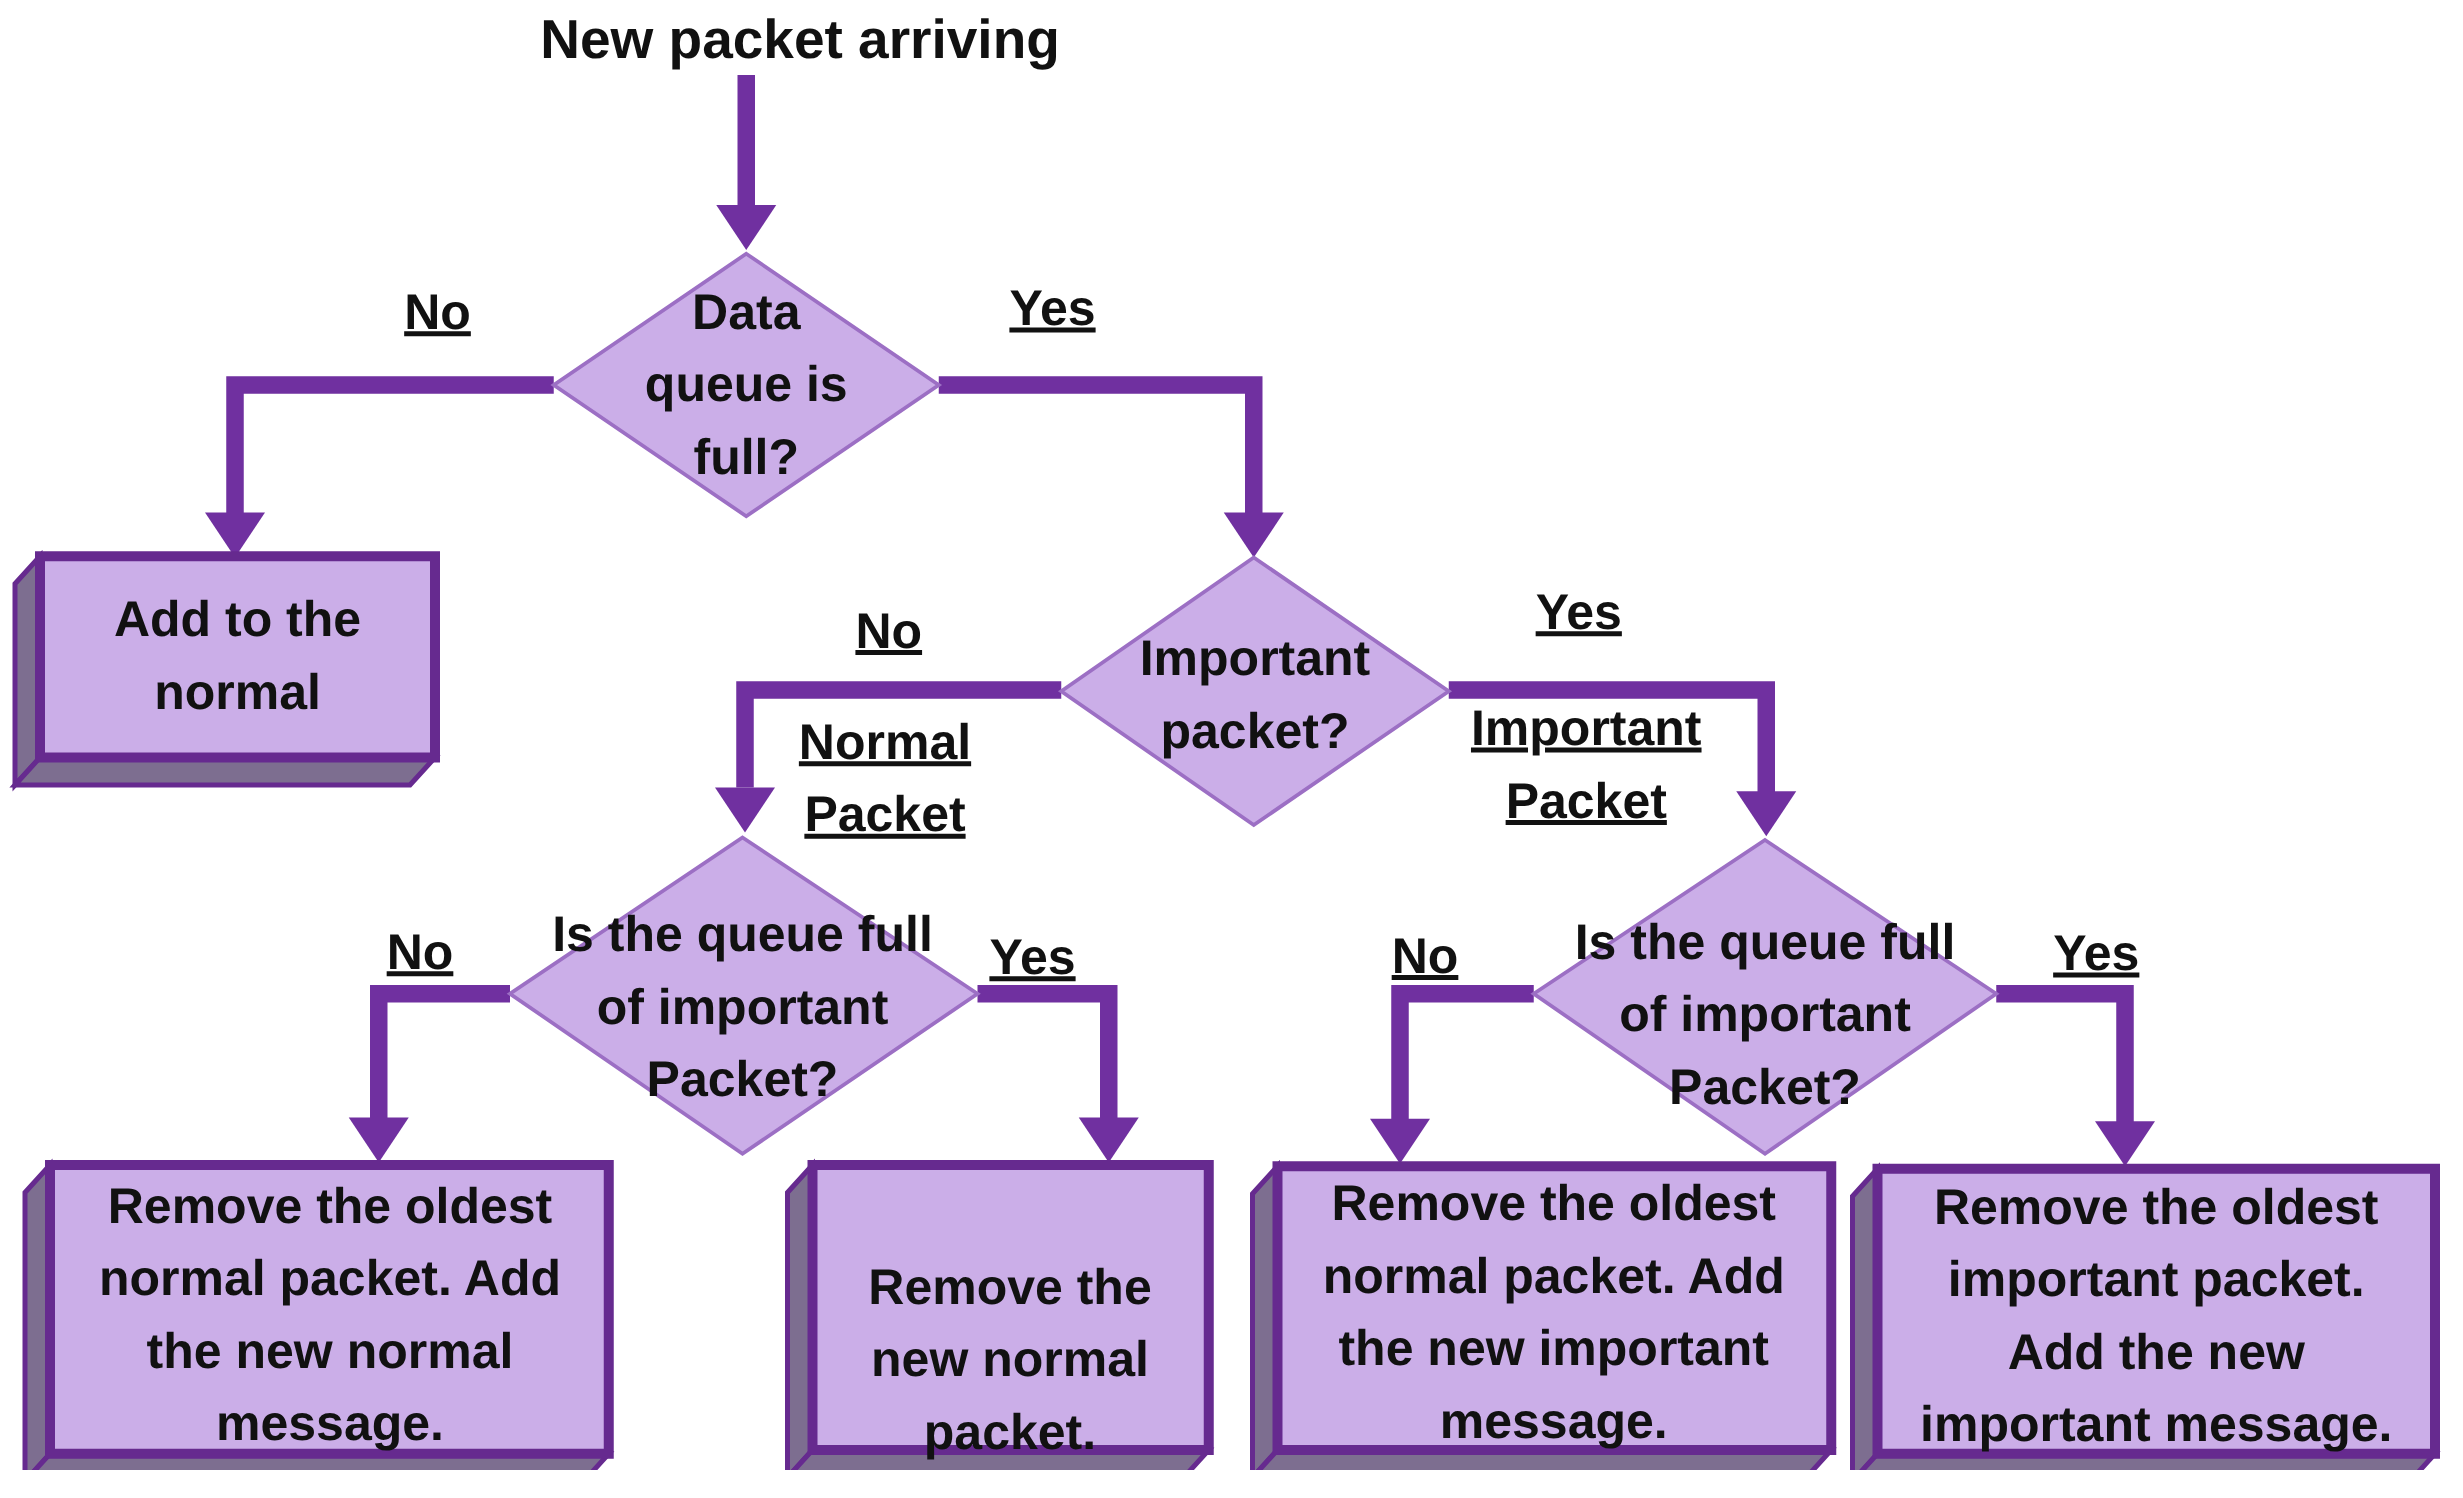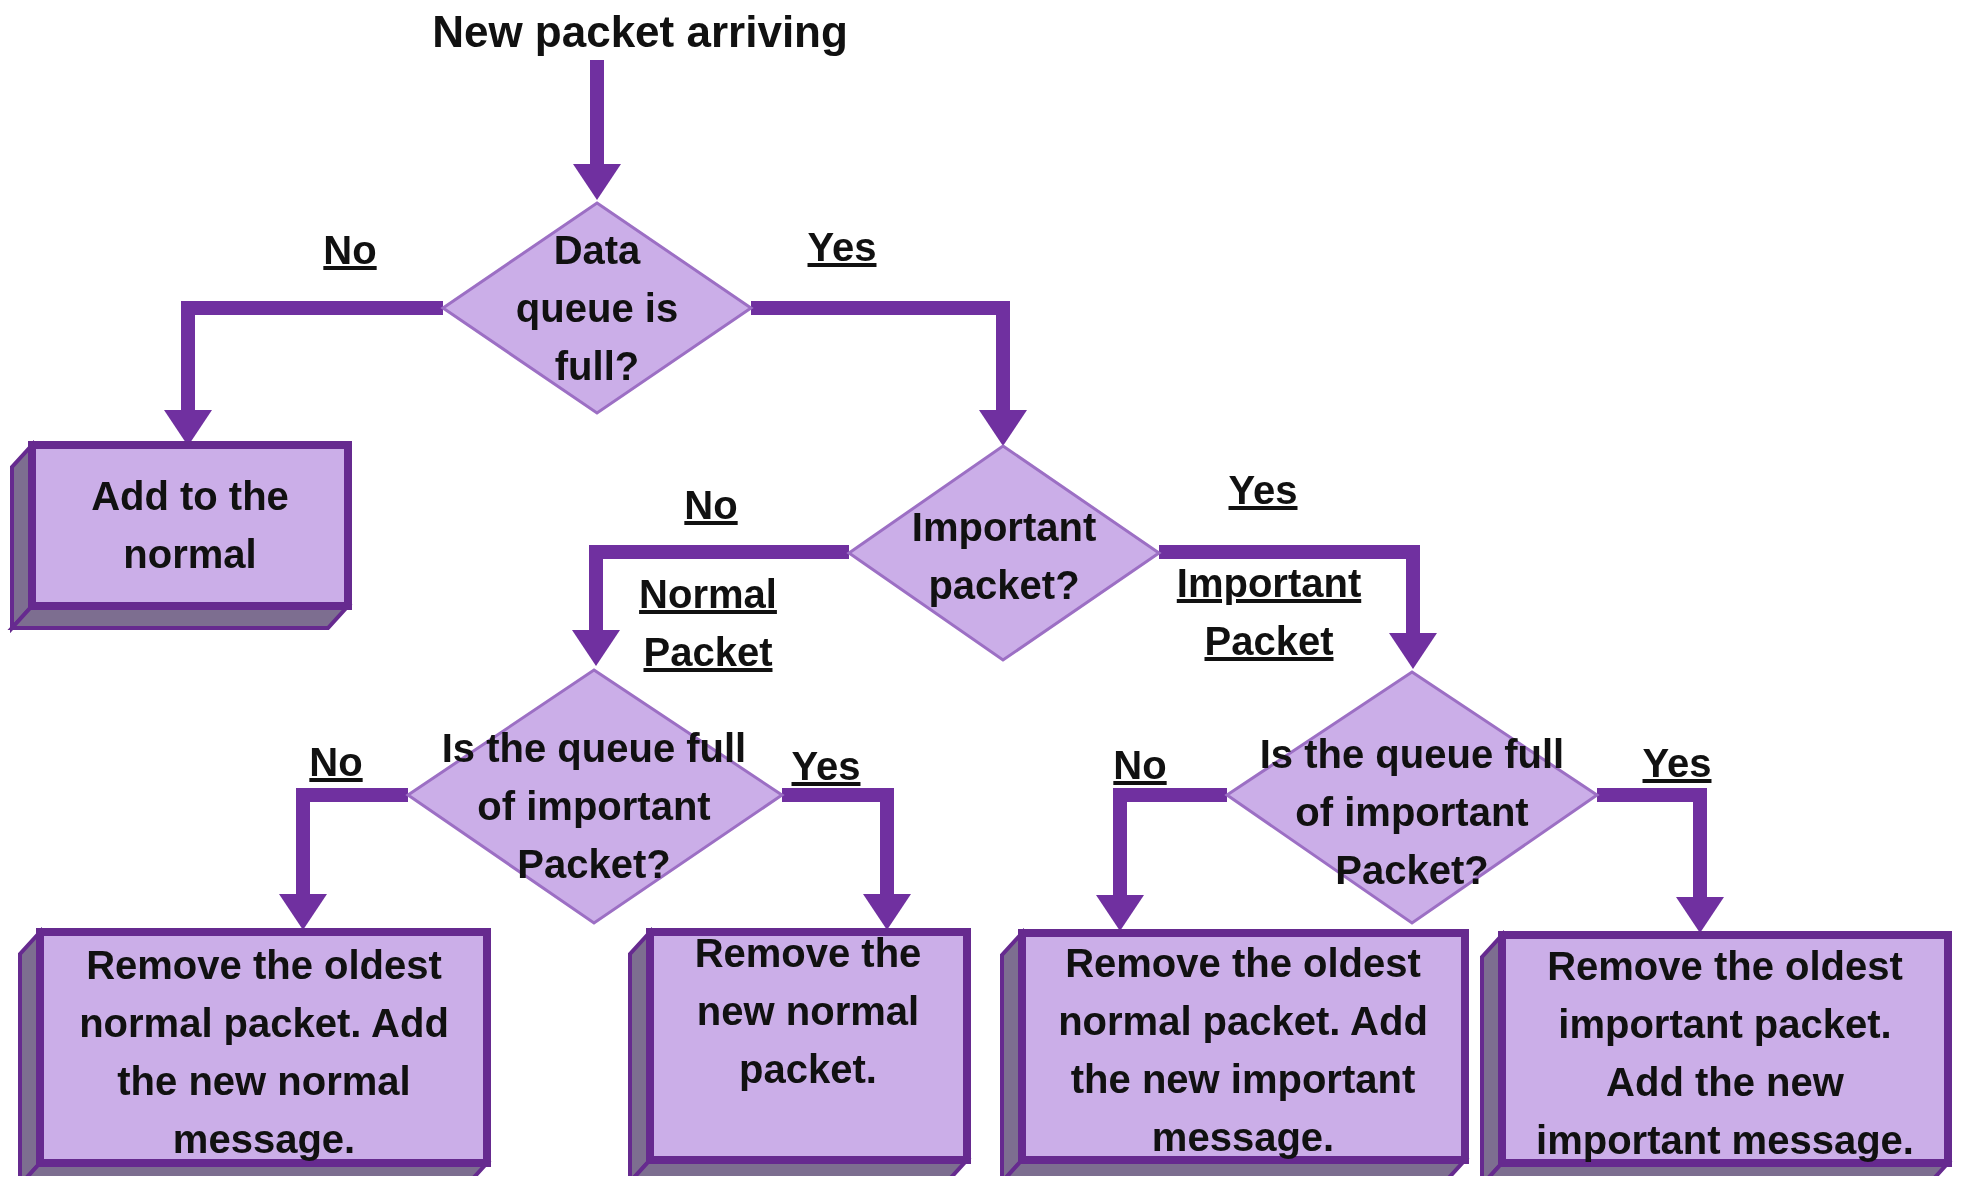--- a/index.html
+++ b/index.html
@@ -128,21 +128,21 @@
   <div class="txt" style="left:1412px;top:812px;">Is the queue full
 of important
 Packet?</div>
   <div class="txt label-txt" style="left:1140px;top:765px;">No</div>
   <div class="txt label-txt" style="left:1677px;top:763px;">Yes</div>
 
   <div class="txt" style="left:264px;top:1052px;">Remove the oldest
 normal packet. Add
 the new normal
 message.</div>
-  <div class="txt" style="left:808px;top:1011px;">Remove the
+  <div class="txt" style="left:808px;top:1088px;">Remove the
 new normal
 packet.</div>
   <div class="txt" style="left:1243px;top:1050px;">Remove the oldest
 normal packet. Add
 the new important
 message.</div>
   <div class="txt" style="left:1725px;top:1053px;">Remove the oldest
 important packet.
 Add the new
 important message.</div>

